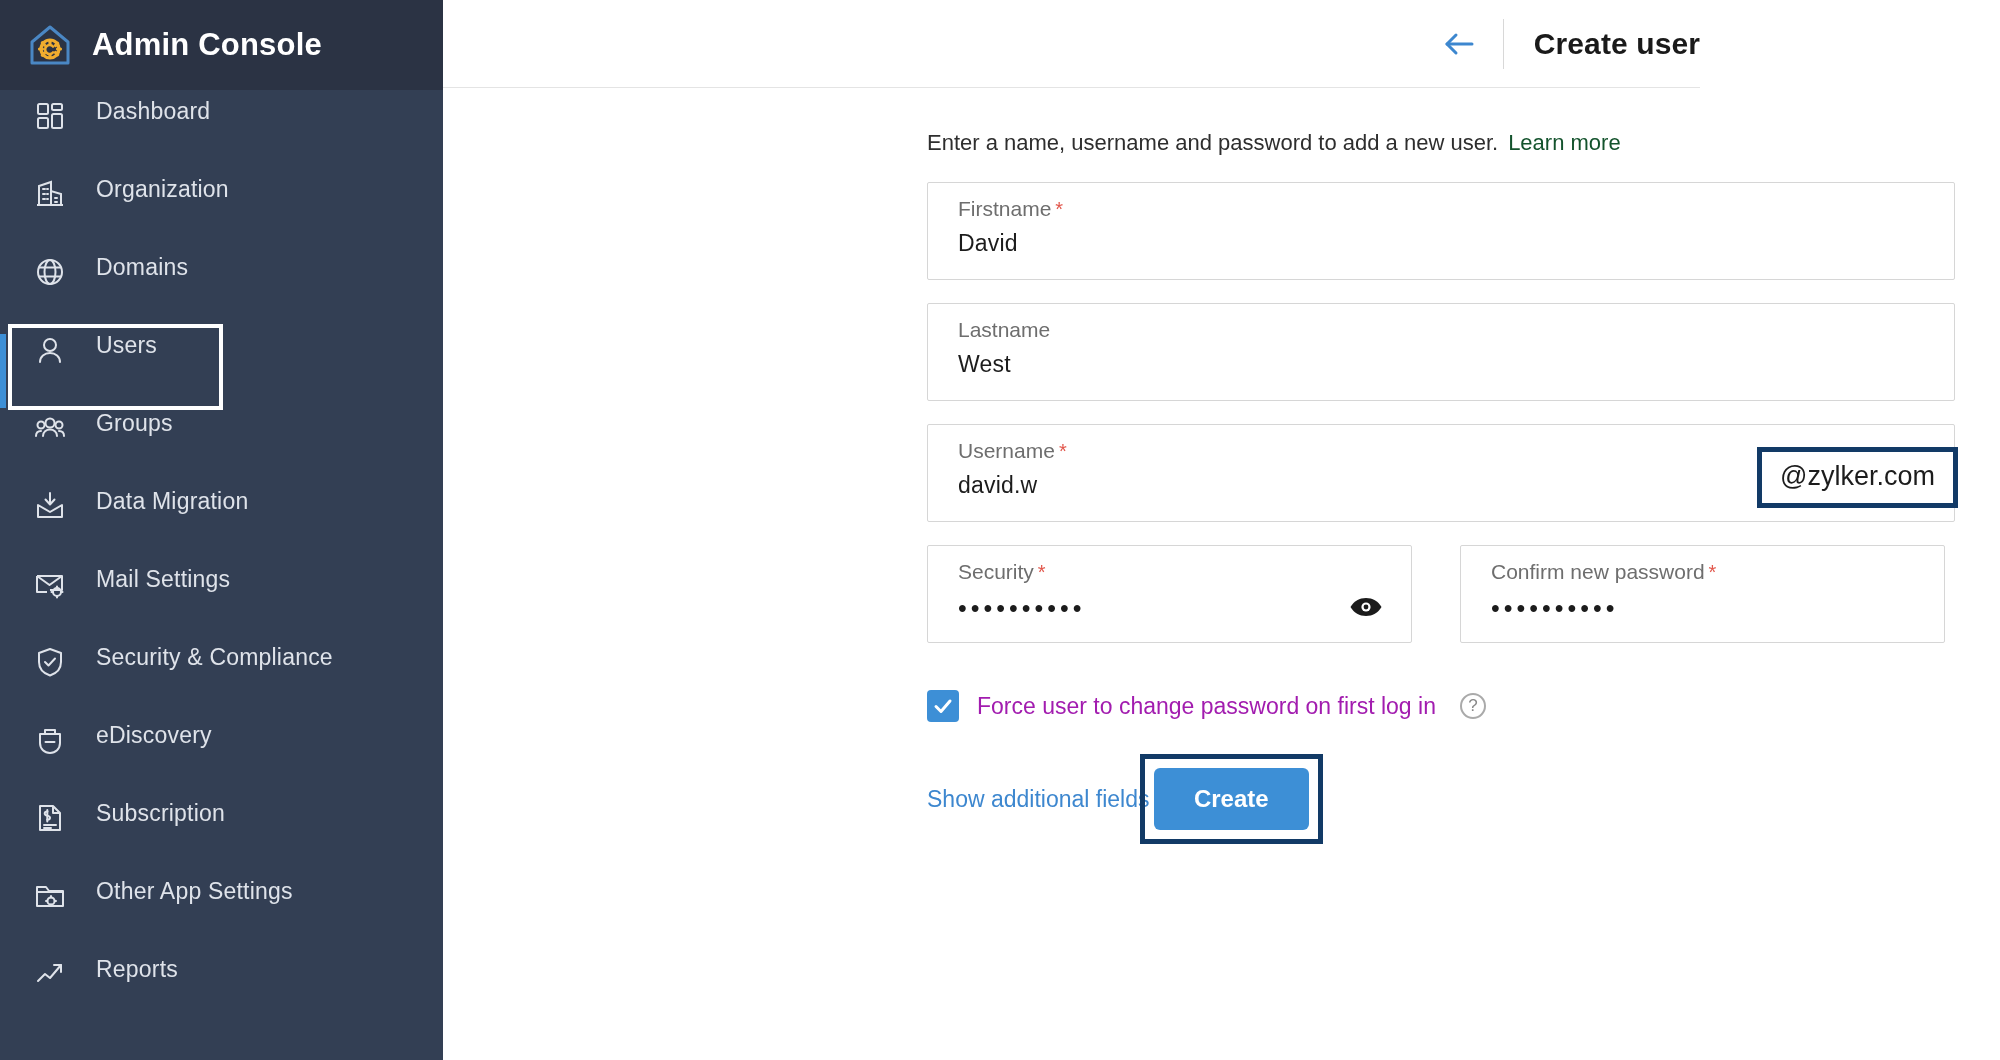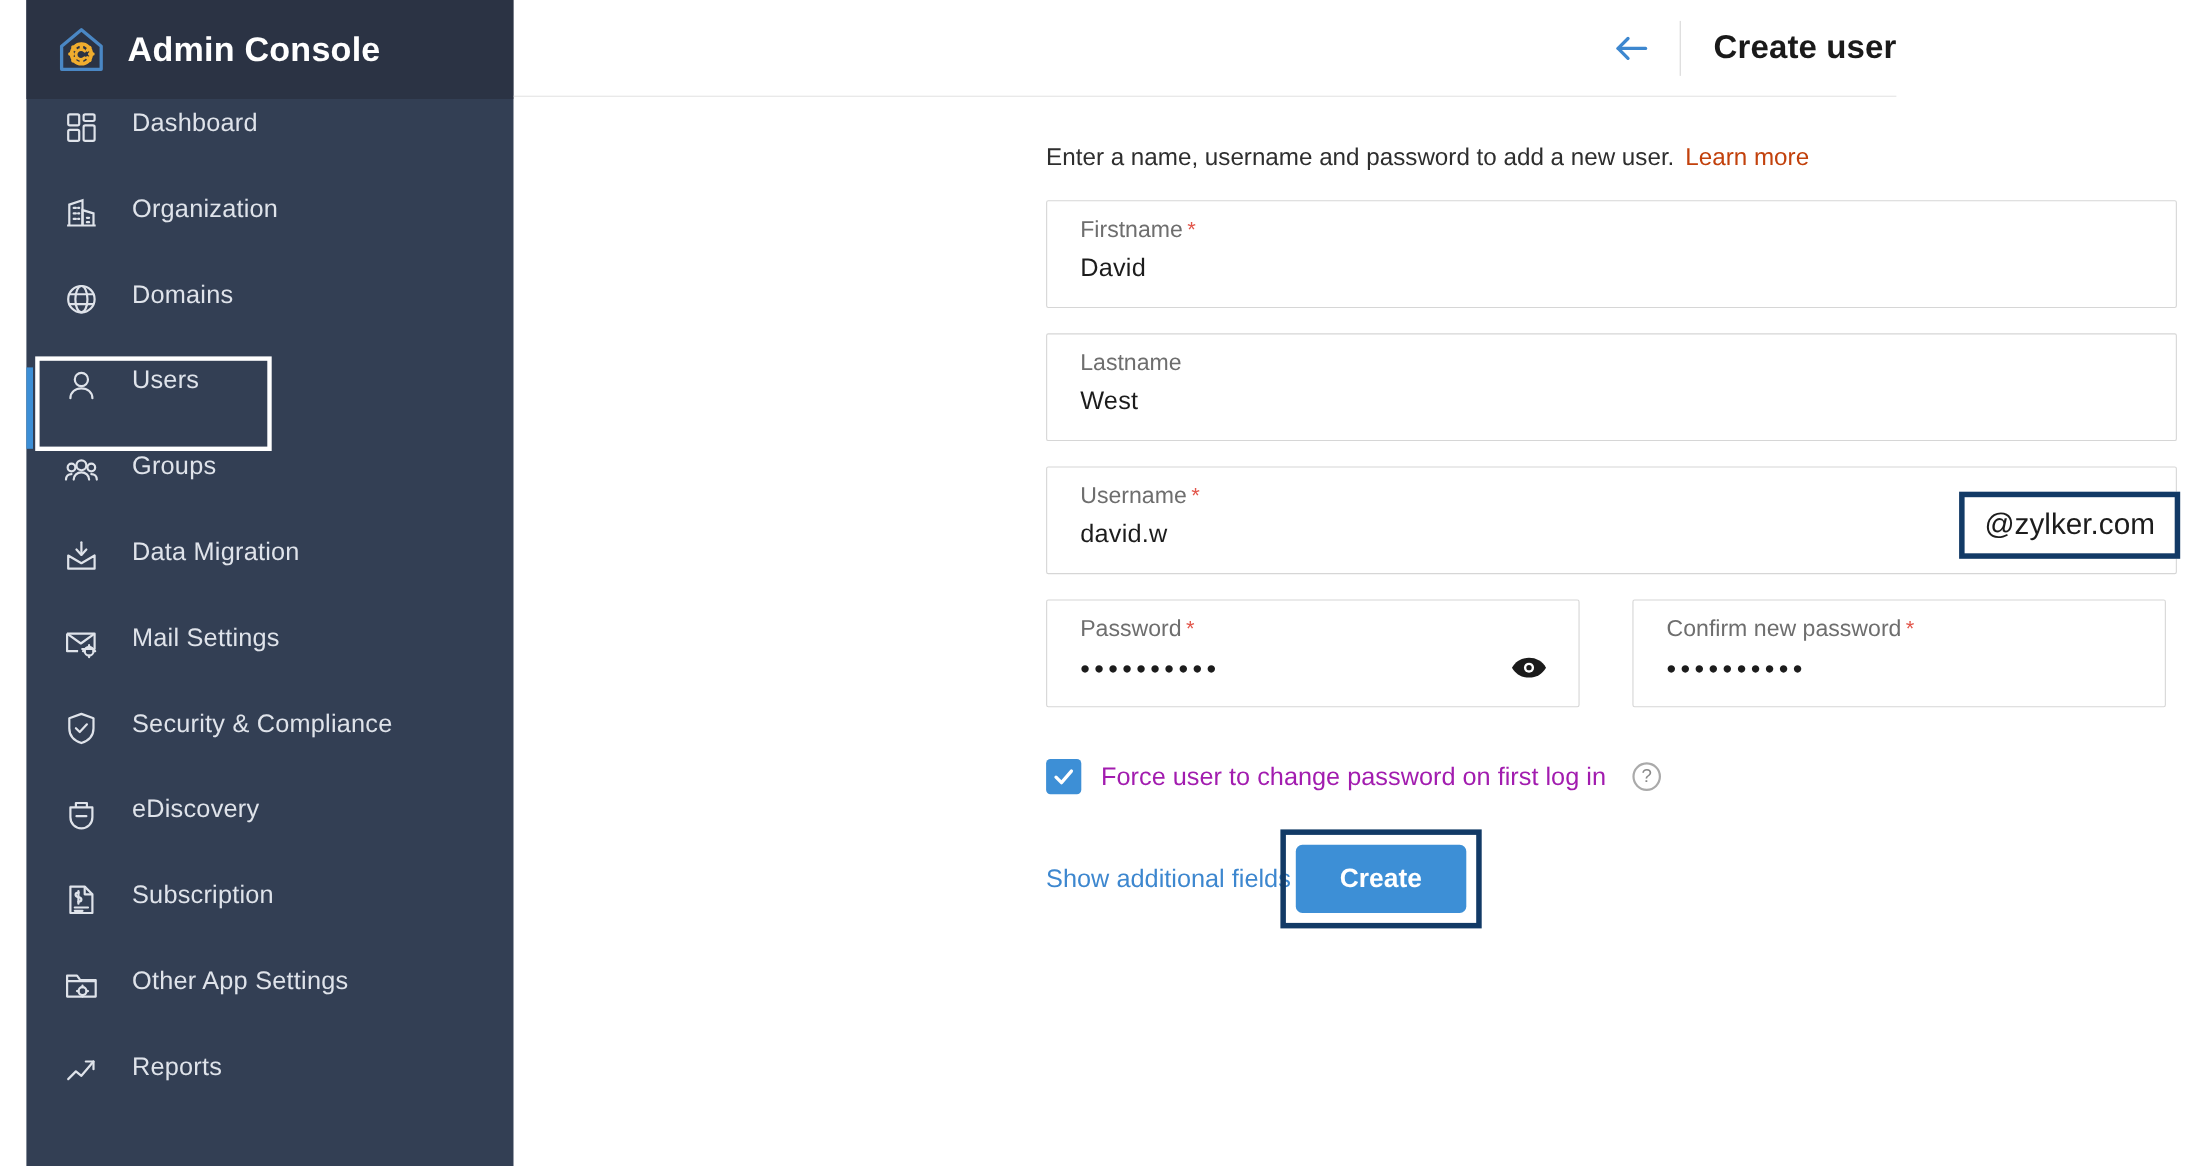--- a/index.html
+++ b/index.html
@@ -11,21 +11,20 @@
     overflow: hidden;
     background: #ffffff;
     font-family: "Liberation Sans", sans-serif;
   }
 
   .app {
     display: flex;
     width: 1700px;
     height: 1060px;
     position: relative;
-    margin-left: 24px;
   }
 
   
   .sidebar {
     width: 443px;
     height: 1060px;
     background: #333f54;
     flex: 0 0 443px;
     position: relative;
   }
@@ -135,21 +134,21 @@
   .desc-row {
     display: flex;
     align-items: baseline;
     gap: 10px;
     font-size: 22px;
     color: #2e2e2e;
     margin-bottom: 26px;
     white-space: nowrap;
   }
   .desc-link {
-    color: #c2410c;
+    color: #14532d;
     cursor: pointer;
     font-size: 22px;
   }
 
   
   .field {
     position: relative;
     width: 1028px;
     height: 98px;
     border: 1px solid #d6d6d6;
@@ -476,21 +475,21 @@
         <div class="field-value">david.w</div>
         <div class="domain-badge">
           <span>@zylker.com</span>
         </div>
       </div>
 
       
       <div class="field-row">
 
         <div class="field short">
-          <span class="field-label">Password</span><span class="req">*</span>
+          <span class="field-label">Security</span><span class="req">*</span>
           <div class="field-value dots">••••••••••</div>
           <span class="eye-btn">
             <svg viewBox="0 0 34 22" fill="none">
               <path d="M1.5 11C5 5 10.5 2 17 2s12 3 15.5 9c-3.5 6-9 9-15.5 9S5 17 1.5 11Z" fill="#1b1b1b"></path>
               <circle cx="17" cy="11" r="4.6" fill="#ffffff"></circle>
               <circle cx="17" cy="11" r="2.4" fill="#1b1b1b"></circle>
             </svg>
           </span>
         </div>
 

